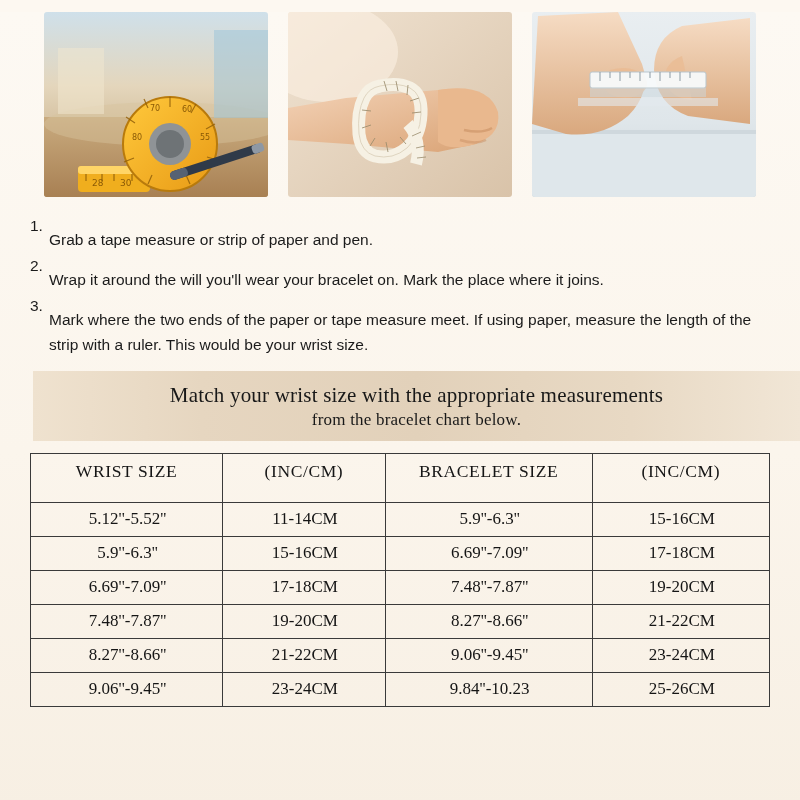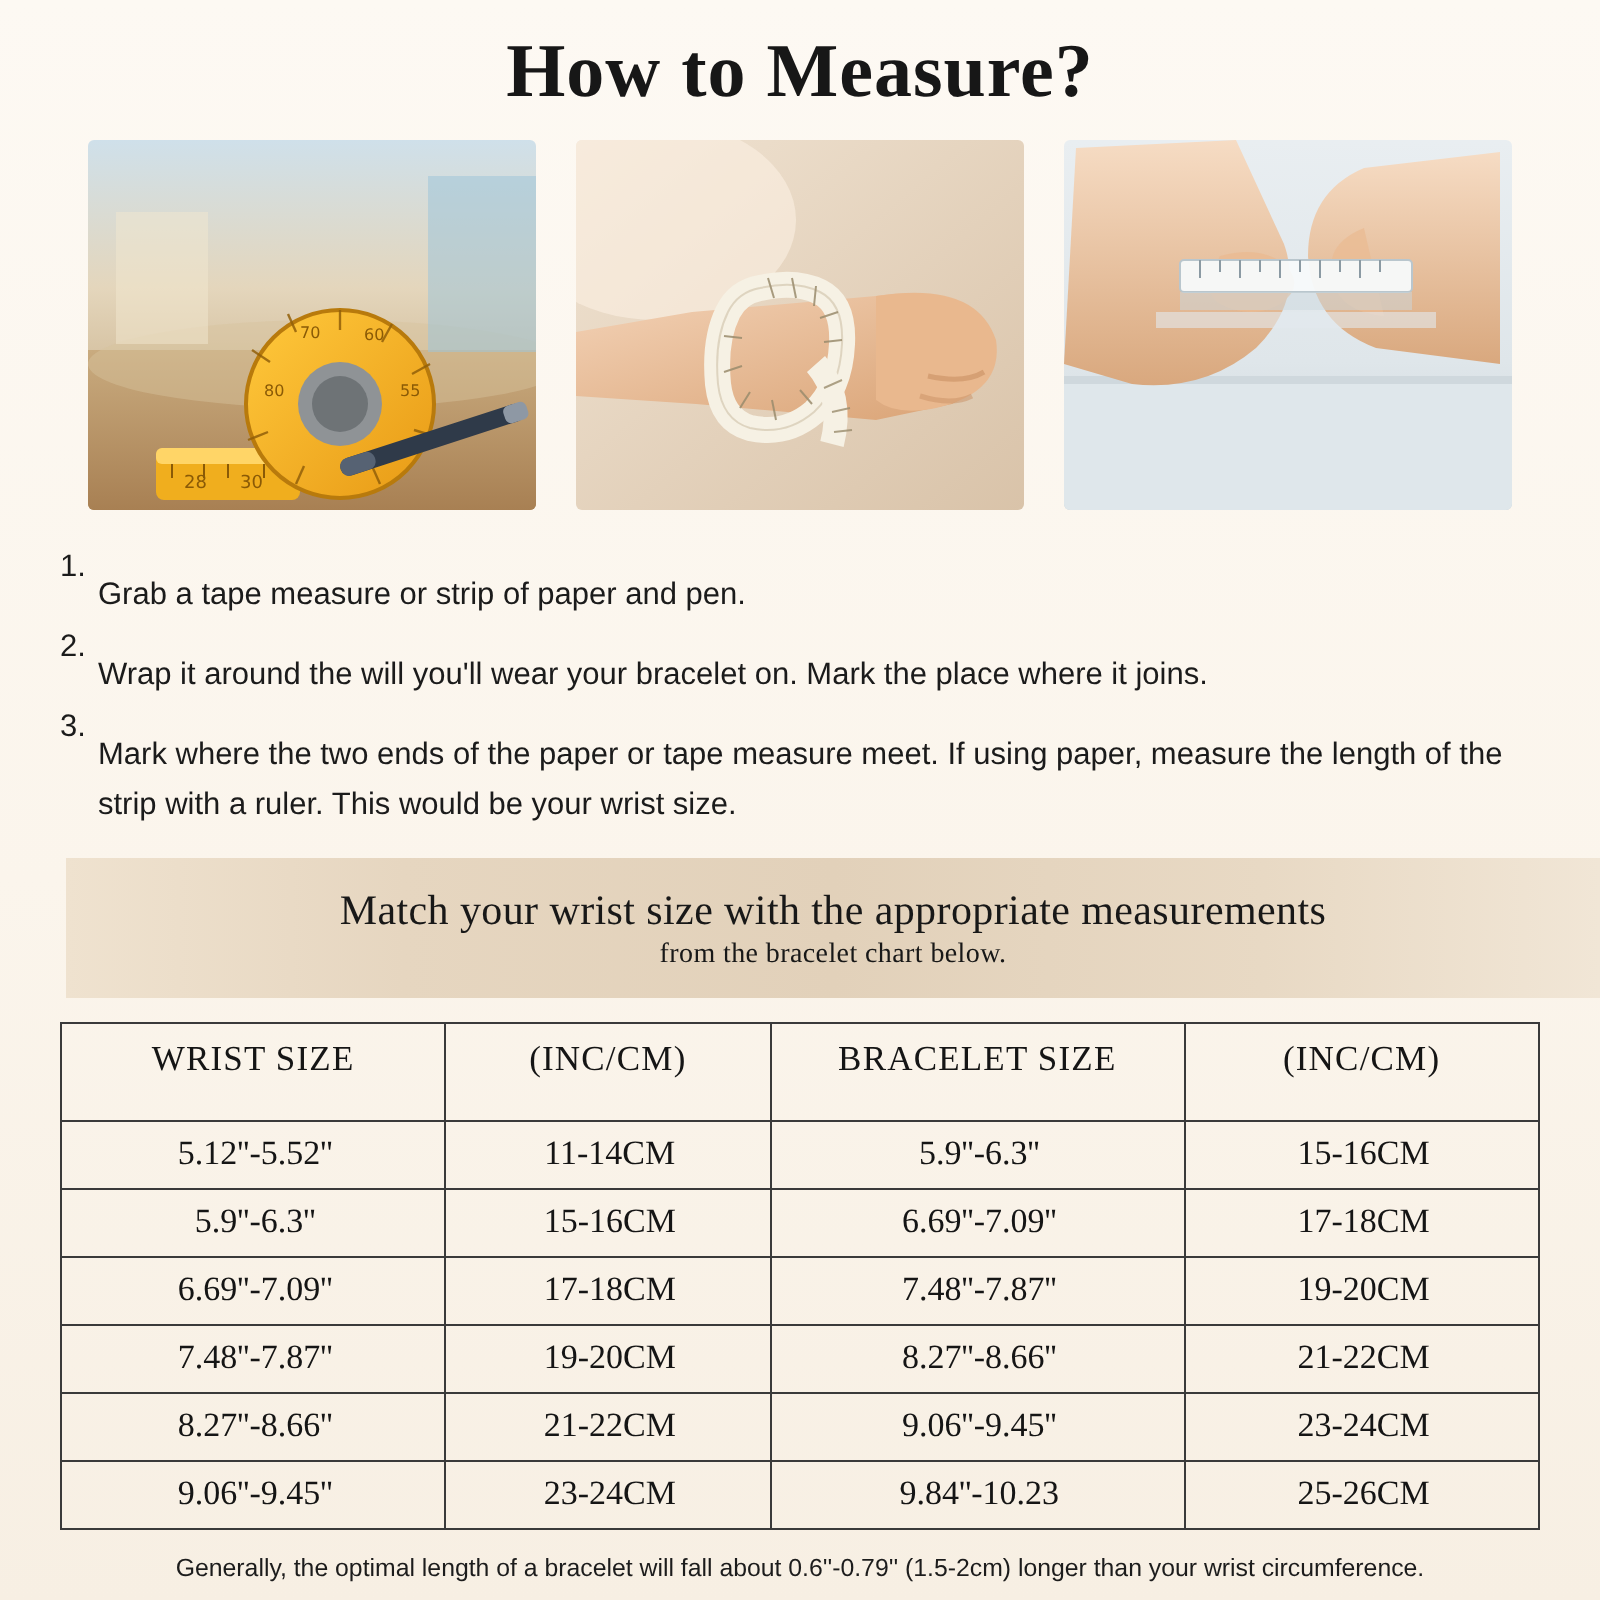--- a/index.html
+++ b/index.html
@@ -78,21 +78,21 @@
     align-items: center;
     justify-content: center;
     font-family: "Liberation Serif", serif;
     font-size: 21px;
     line-height: 1.28;
     color: #181818;
     text-align: center;
     letter-spacing: 0.2px;
     margin-left: 33px;
   }
-  .banner .l2 { font-size: 14px; }
+  .banner .l2 { font-size: 17px; }
 
   
   .chart-wrap {
     margin: 12px 30px 0 30px;
   }
   table.size-chart {
     width: 100%;
     border-collapse: collapse;
     font-family: "Liberation Serif", serif;
     font-size: 17px;
@@ -122,21 +122,20 @@
     line-height: 1.35;
     color: #1c1c1c;
     text-align: center;
   }
 </style>
 </head>
 <body>
 
 <div class="page">
 
-  <div class="title">How to Measure?</div>
 
   <div class="photos">
 
     <div class="photo">
       <svg viewBox="0 0 224 185" preserveAspectRatio="none" aria-hidden="true">
         <defs>
           <linearGradient id="bg1" x1="0" y1="0" x2="0" y2="1">
             <stop offset="0%" stop-color="#cfe0ea"></stop>
             <stop offset="40%" stop-color="#e4d6bc"></stop>
             <stop offset="100%" stop-color="#b99a6d"></stop>
@@ -351,15 +350,14 @@
         <tr>
           <td>9.06''-9.45''</td>
           <td>23-24CM</td>
           <td>9.84''-10.23</td>
           <td>25-26CM</td>
         </tr>
       </tbody>
     </table>
   </div>
 
-  <div class="footnote">Generally, the optimal length of a bracelet will fall about 0.6''-0.79'' (1.5-2cm) longer than your wrist circumference.</div>
 
 </div>
 
 </body></html>

